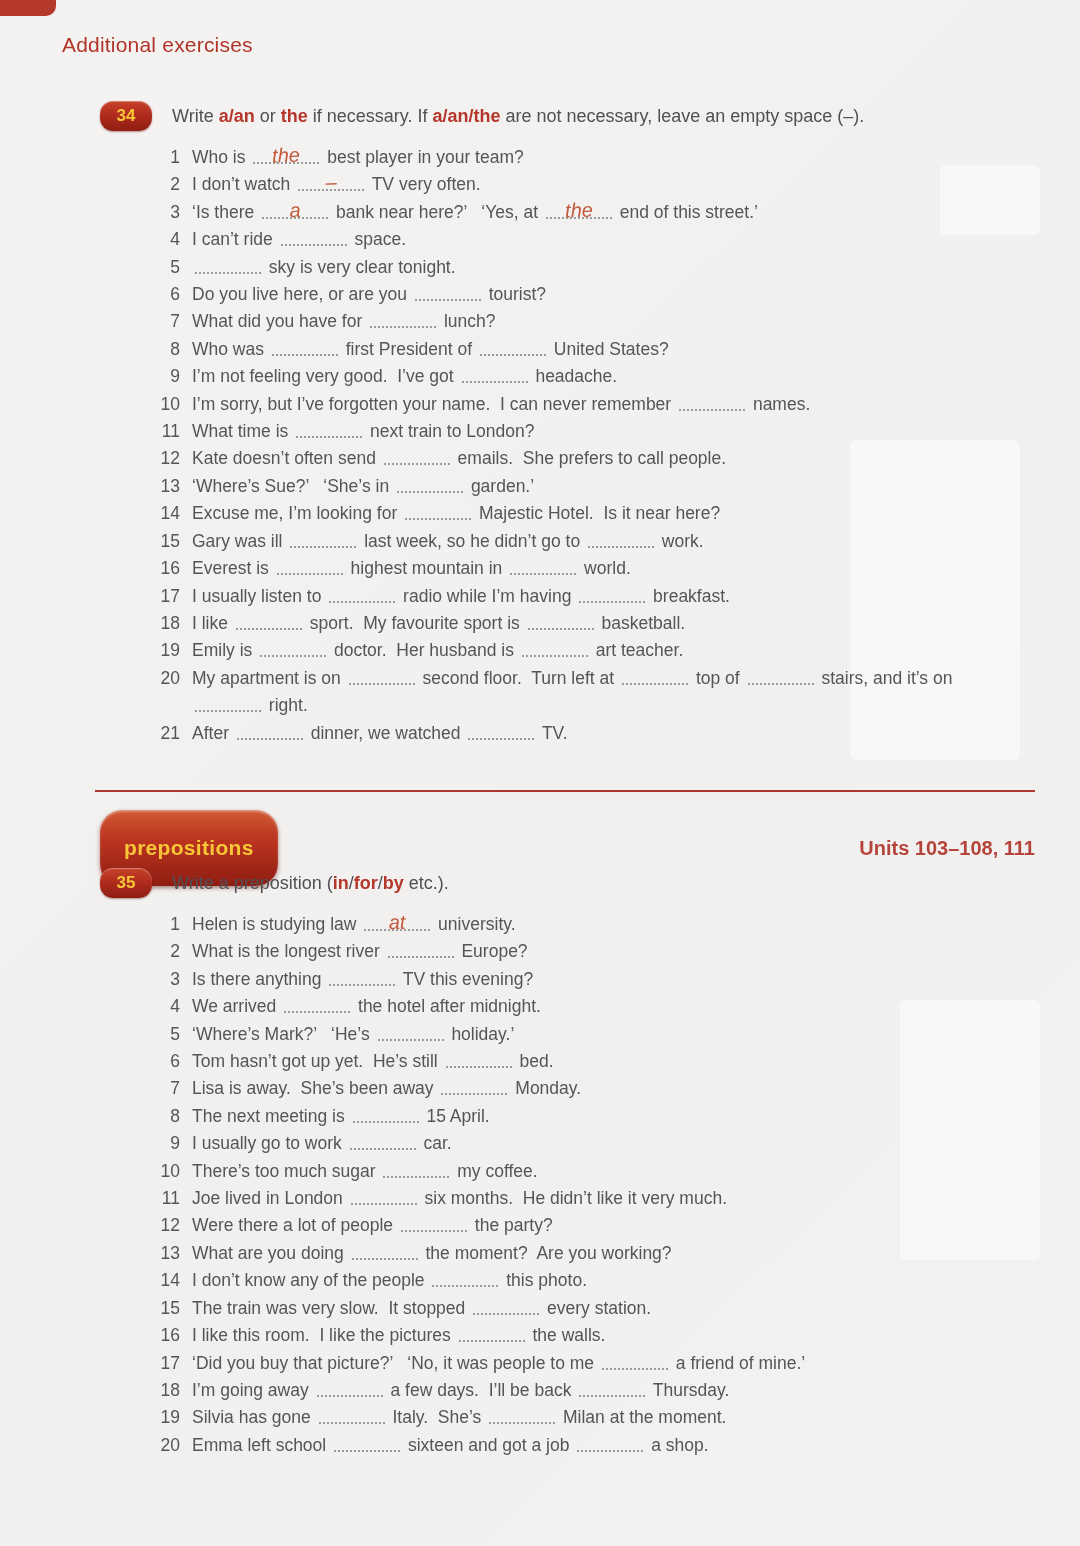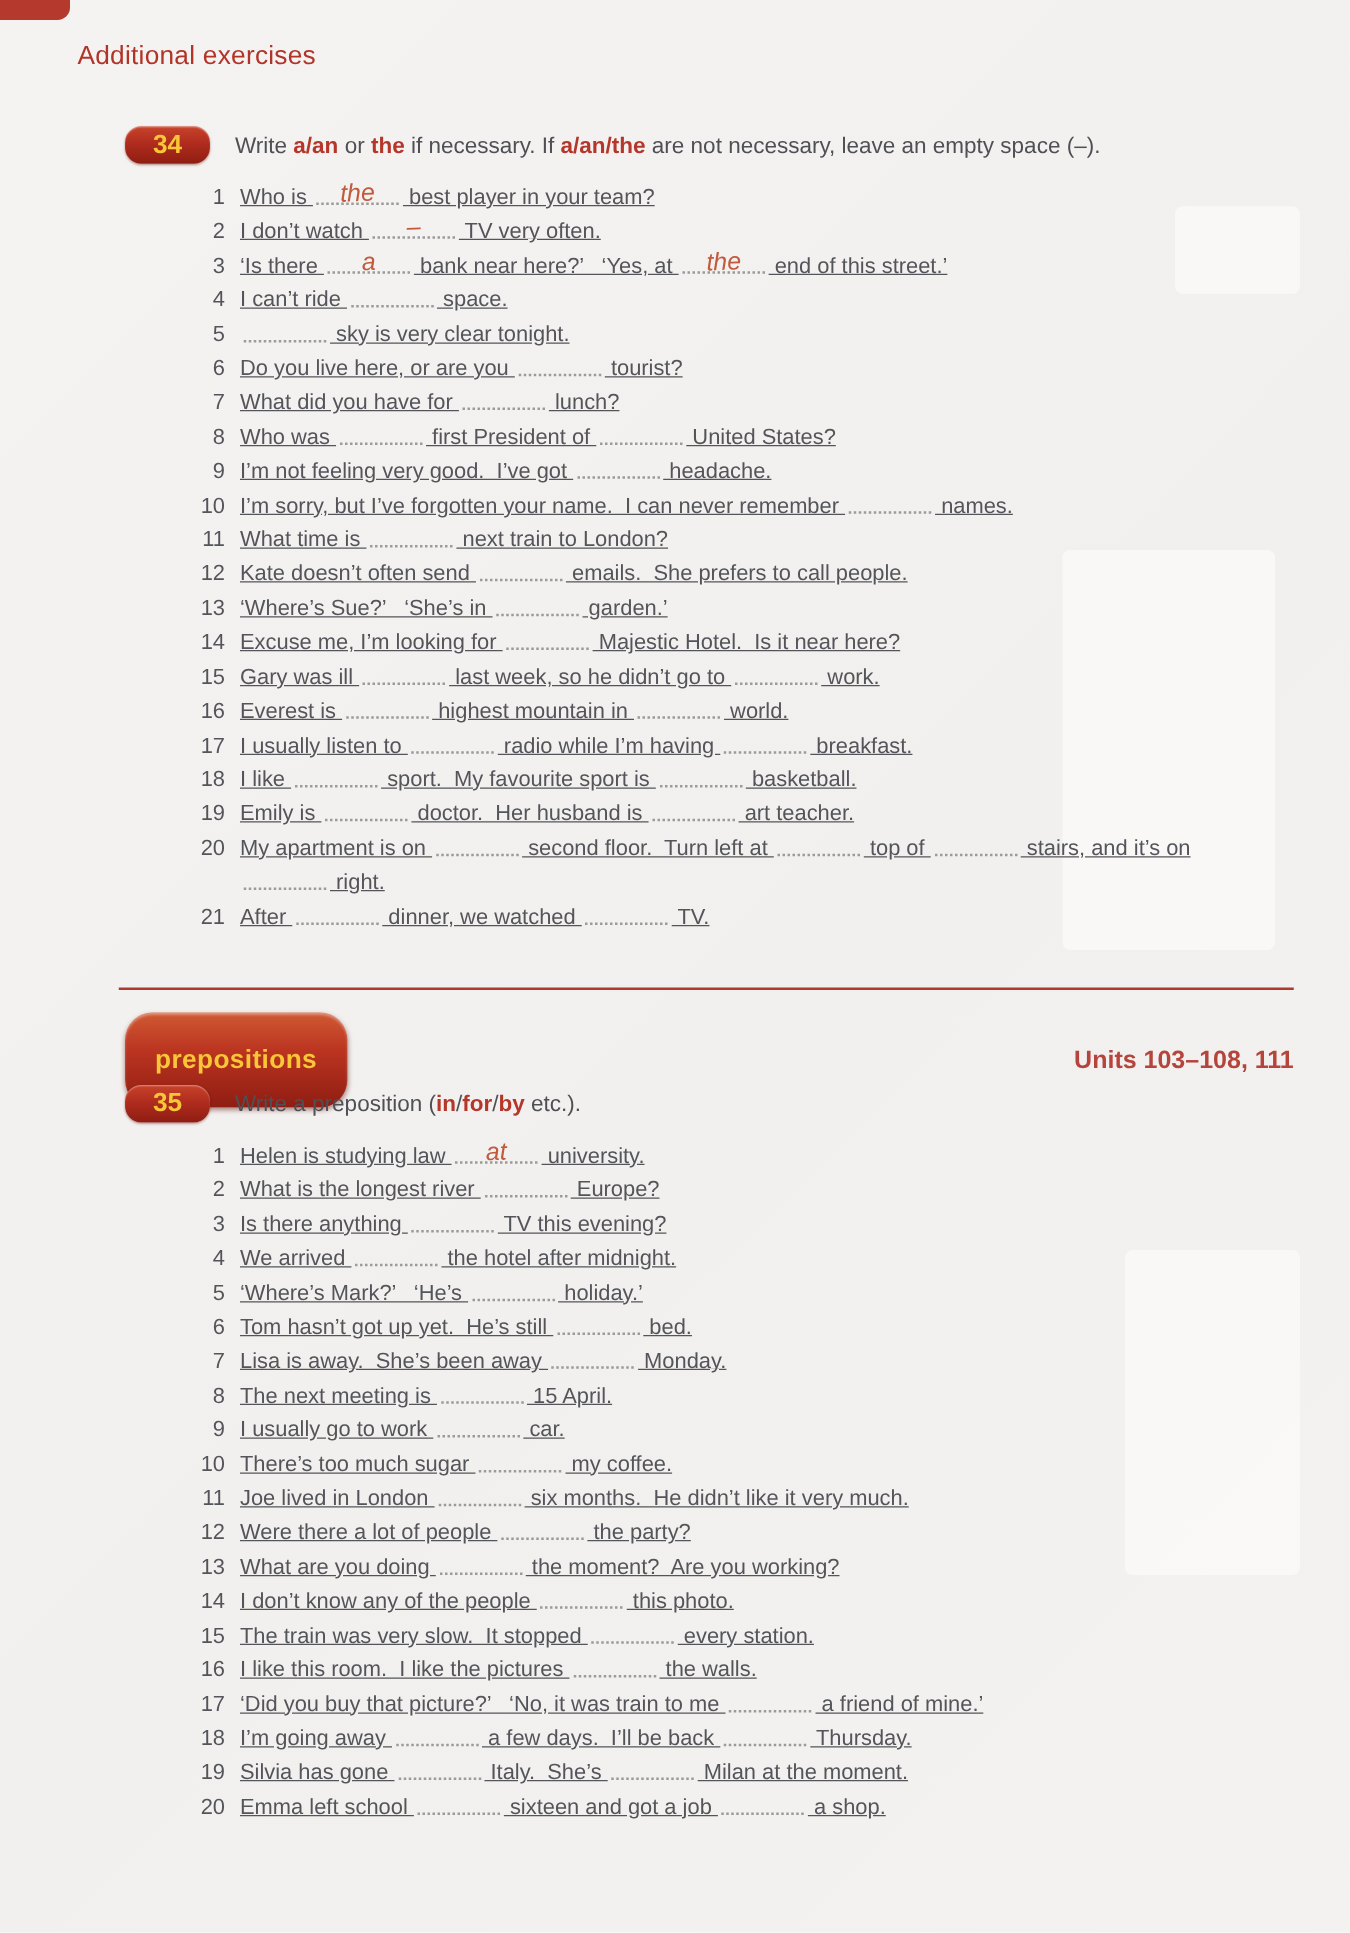--- a/index.html
+++ b/index.html
@@ -26,34 +26,34 @@
     letter-spacing: 0.2px;
   }
 
   .exercise { position: absolute; width: 940px; }
   #ex34 { left: 100px; top: 101px; }
   #ex35 { left: 100px; top: 868px; }
 
   .ex-header { display: flex; align-items: flex-start; gap: 20px; }
   .ex-badge {
     flex: none;
-    width: 68px; height: 30px;
+    width: 52px; height: 30px;
     border-radius: 13px;
     background: linear-gradient(180deg, #c8432a 0%, #b02c1e 45%, #8f1d12 100%);
     box-shadow: 0 1px 2px rgba(90,20,10,0.45), inset 0 1px 1px rgba(255,255,255,0.35);
-    color: #f8c636; font-weight: bold; font-size: 21px;
+    color: #f8c636; font-weight: bold; font-size: 17px;
     display: flex; align-items: center; justify-content: center;
   }
   .ex-instruction { margin: 0; font-size: 18px; line-height: 30px; color: #4f5055; }
   .ex-instruction .red { color: #b5372b; font-weight: bold; }
 
   .ex-list { list-style: none; margin: 13px 0 0 0; padding: 0; }
   .item { display: flex; align-items: baseline; font-size: 17.5px; line-height: 27.4px; }
   .num { flex: none; width: 80px; padding-right: 12px; text-align: right; color: #54555a; }
-  .sentence { flex: 1; white-space: pre-wrap; color: #54555a; text-decoration: underline; }
+  .sentence { flex: 1; white-space: pre-wrap; color: #54555a; }
 
   .blank {
     display: inline-block;
     width: 66px; height: 4px;
     border-bottom: 2px dotted #9b9b9b;
     margin: 0 3px;
     position: relative;
     transform: translateY(1px);
   }
   .answer {
@@ -269,21 +269,21 @@
         <li class="item">
           <span class="num">15</span>
           <span class="sentence"><span>The train was very slow.  It stopped </span><span class="blank"></span><span> every station.</span></span>
         </li>
         <li class="item">
           <span class="num">16</span>
           <span class="sentence"><span>I like this room.  I like the pictures </span><span class="blank"></span><span> the walls.</span></span>
         </li>
         <li class="item">
           <span class="num">17</span>
-          <span class="sentence"><span>‘Did you buy that picture?’   ‘No, it was train to me </span><span class="blank"></span><span> a friend of mine.’</span></span>
+          <span class="sentence"><span>‘Did you buy that picture?’   ‘No, it was people to me </span><span class="blank"></span><span> a friend of mine.’</span></span>
         </li>
         <li class="item">
           <span class="num">18</span>
           <span class="sentence"><span>I’m going away </span><span class="blank"></span><span> a few days.  I’ll be back </span><span class="blank"></span><span> Thursday.</span></span>
         </li>
         <li class="item">
           <span class="num">19</span>
           <span class="sentence"><span>Silvia has gone </span><span class="blank"></span><span> Italy.  She’s </span><span class="blank"></span><span> Milan at the moment.</span></span>
         </li>
         <li class="item">

